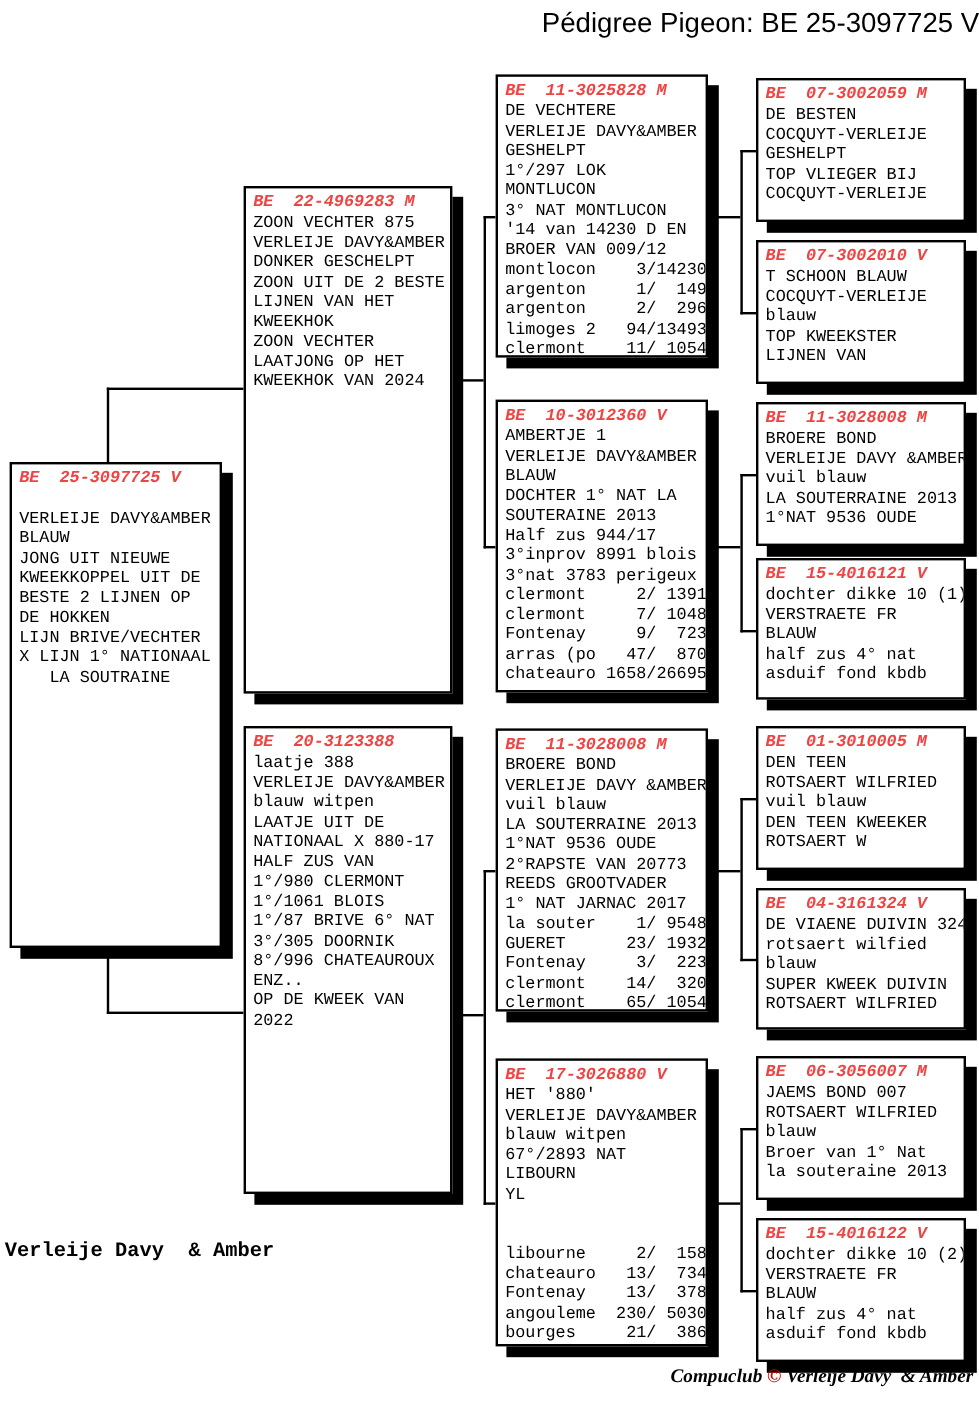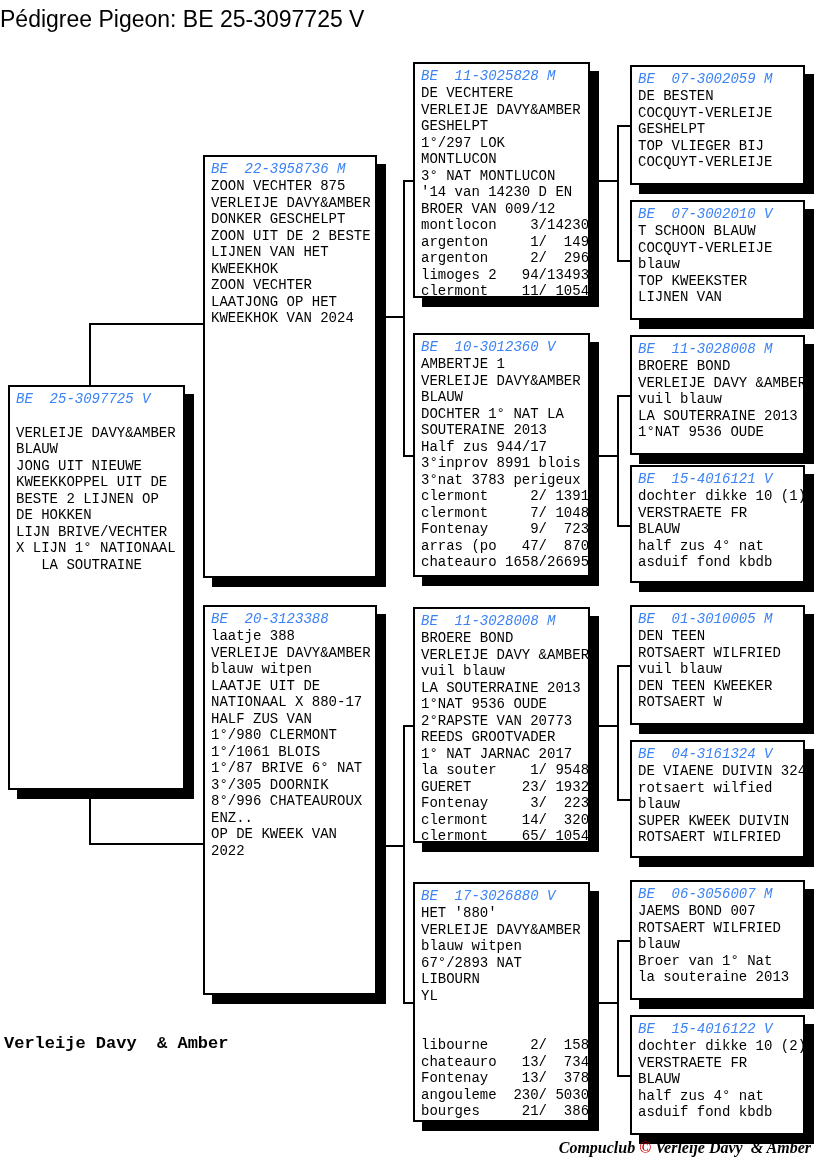--- a/index.html
+++ b/index.html
@@ -1,24 +1,24 @@
 <!DOCTYPE html>
 <html><head>
 <meta charset="utf-8">
 <style>
   html,body{margin:0;padding:0;background:#fff;}
   #page{position:relative;width:816px;height:1172px;background:#fff;overflow:hidden;
         font-family:"Liberation Mono","DejaVu Sans Mono",monospace;}
-  #title{position:absolute;top:6px;left:0;width:100%;text-align:left;
+  #title{position:absolute;top:6px;left:0;width:100%;text-align:right;
          font-family:"Liberation Sans","DejaVu Sans",sans-serif;
          font-size:23px;color:#000;}
   .box{position:absolute;background:#fff;border:2px solid #000;
        box-shadow:9px 9px 0 #000;box-sizing:border-box;
        padding:3px 6px;overflow:hidden;}
-  .ring{color:#3b82f6;font-weight:normal;font-style:italic;
+  .ring{color:#ef4444;font-weight:bold;font-style:italic;
         font-size:14px;line-height:18px;white-space:pre;}
   .lines{color:#000;font-size:14px;line-height:16.5px;white-space:pre;}
   .ln{position:absolute;background:#000;}
   #owner{position:absolute;left:4px;top:1033px;}
   #owner-name{font-size:17px;font-weight:bold;white-space:pre;line-height:22px;color:#000;}
   #owner-details{font-size:13px;line-height:18px;white-space:pre;color:#000;}
   #footer{position:absolute;right:5px;top:1139px;
           font-family:"Liberation Serif","DejaVu Serif",serif;
           font-weight:bold;font-style:italic;font-size:16px;color:#000;white-space:pre;}
   #footer .c{color:#cc0000;}
@@ -73,21 +73,21 @@
 JONG UIT NIEUWE
 KWEEKKOPPEL UIT DE
 BESTE 2 LIJNEN OP
 DE HOKKEN
 LIJN BRIVE/VECHTER
 X LIJN 1° NATIONAAL
    LA SOUTRAINE</div>
   </div>
 
   <div class="box" style="left:203px;top:155px;width:174px;height:423px">
-    <div class="ring">BE  22-3958736 M</div>
+    <div class="ring">BE  22-4969283 M</div>
     <div class="lines">ZOON VECHTER 875
 VERLEIJE DAVY&amp;AMBER
 DONKER GESCHELPT
 ZOON UIT DE 2 BESTE
 LIJNEN VAN HET
 KWEEKHOK
 ZOON VECHTER
 LAATJONG OP HET
 KWEEKHOK VAN 2024</div>
   </div>

